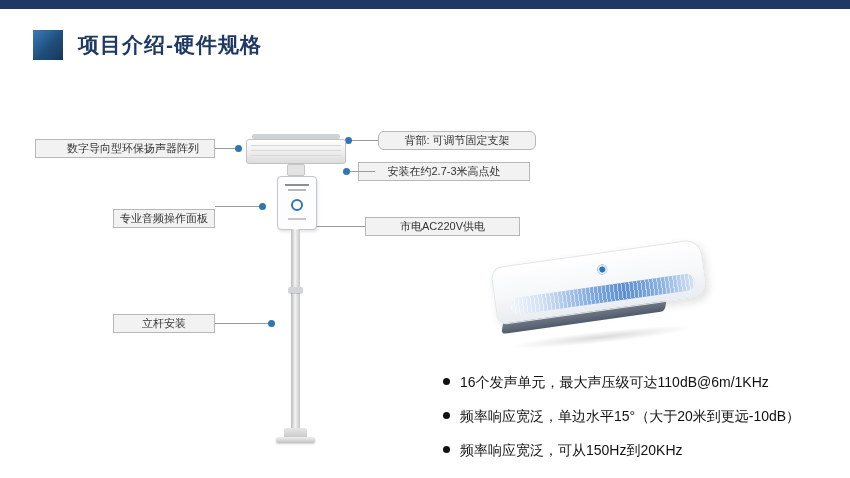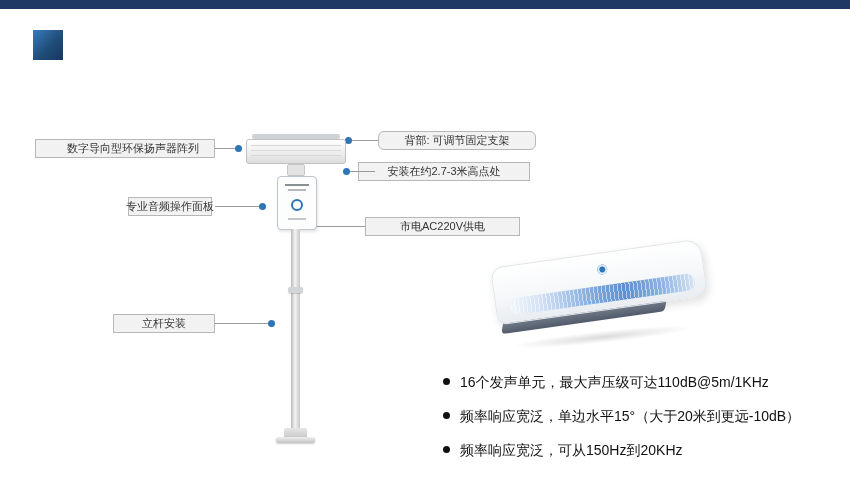--- a/index.html
+++ b/index.html
@@ -21,21 +21,21 @@
   }
 
   
   .callout {
     position:absolute; height:19px; box-sizing:border-box;
     background:#f2f2f2; border:1px solid #b7b7b7;
     display:flex; align-items:center; justify-content:center;
     font-size:11px; color:#333; white-space:nowrap; padding:0 4px;
   }
   .lb1 { left:35px;  top:139px; width:180px;padding-left:20px; }
-  .lb2 { left:113px; top:197px; width:84px;margin-left:15px; }
+  .lb2 { left:113px; top:209px; width:102px; }
   .lb3 { left:113px; top:314px; width:102px; }
   .lb4 { left:378px; top:131px; width:158px;border-radius:6px; }
   .lb5 { left:358px; top:162px; width:172px; }
   .lb6 { left:365px; top:217px; width:155px; }
 
   
   .cline { position:absolute; height:1px; background:#9a9a9a; }
   .ln1 { left:215px; top:148px; width:23px; }
   .ln2 { left:215px; top:206px; width:48px; }
   .ln3 { left:215px; top:323px; width:57px; }
@@ -115,20 +115,21 @@
   .specs .bdot { width:7px; height:7px; border-radius:50%; background:#111; margin-top:6px; flex:none; }
 </style>
 </head>
 <body>
 
 <div class="slide">
 
   <div class="topbar"></div>
 
   <div class="title-icon"></div>
+  <h1 class="page-title">项目介绍-硬件规格</h1>
 
   <div class="callout lb1">数字导向型环保扬声器阵列</div>
   <div class="callout lb2">专业音频操作面板</div>
   <div class="callout lb3">立杆安装</div>
 
   <div class="callout lb4">背部: 可调节固定支架</div>
   <div class="callout lb5">安装在约2.7-3米高点处</div>
   <div class="callout lb6">市电AC220V供电</div>
 
   <div class="cline ln1"></div>
@@ -166,21 +167,21 @@
         <div class="plogo"></div>
         <div class="grille"></div>
       </div>
     </div>
     <div class="shadow"></div>
   </div>
 
   <ul class="specs">
     <li>
       <span class="bdot"></span>
-      <span>16个发声单元，最大声压级可达110dB@5m/1KHz</span>
+      <span>16个发声单元，最大声压级可达110dB@6m/1KHz</span>
     </li>
     <li>
       <span class="bdot"></span>
       <span>频率响应宽泛，单边水平15°（大于20米到更远-10dB）</span>
     </li>
     <li>
       <span class="bdot"></span>
       <span>频率响应宽泛，可从150Hz到20KHz</span>
     </li>
   </ul>

